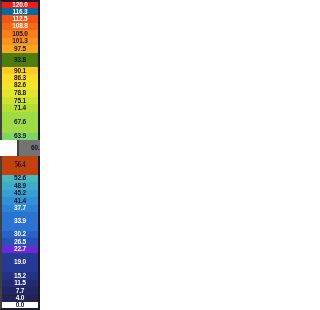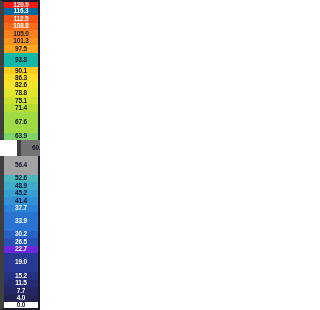--- a/index.html
+++ b/index.html
@@ -20,21 +20,21 @@
     height: 310px;
     box-sizing: border-box;
     display: flex;
     flex-direction: column;
     background: #ffffff;
   }
   .band-wrap {
     position: relative;
     width: 40px;
     box-sizing: border-box;
-    border-left: 4px solid #404040;
+    border-left: 2px solid #404040;
     border-right: 2px solid #1a1a2e;
     display: flex;
     align-items: center;
     justify-content: center;
     overflow: hidden;
   }
   .band-wrap.first {
     border-top: 2px solid #1a1a2e;
   }
   .band-wrap.last {
@@ -53,39 +53,39 @@
   .lt { color: #ffffff; }
   .dk { color: #14142b; }
 </style>
 </head>
 <body>
 
 <div id="colorbar">
     <div class="band-wrap first" style="height: 9.39394px; background: rgb(240, 28, 20);">
       <div class="band-label lt" style="color: rgb(255, 255, 255);">120.0</div>
     </div>
-    <div class="band-wrap" style="height: 9.39394px; background: #0369a1;">
+    <div class="band-wrap" style="height: 9.39394px; background: #0369a1; align-items: flex-end;">
       <div class="band-label lt" style="color: rgb(255, 255, 255);">116.3</div>
     </div>
     <div class="band-wrap" style="height: 9.39394px; background: rgb(245, 84, 22);">
       <div class="band-label lt" style="color: rgb(255, 255, 255);">112.5</div>
     </div>
     <div class="band-wrap" style="height: 9.39394px; background: rgb(246, 106, 22);">
       <div class="band-label lt" style="color: rgb(255, 255, 255);">108.8</div>
     </div>
     <div class="band-wrap" style="height: 9.39394px; background: rgb(248, 129, 27);">
       <div class="band-label dk" style="color: rgb(20, 20, 43);">105.0</div>
     </div>
     <div class="band-wrap" style="height: 9.39394px; background: rgb(249, 148, 28);">
       <div class="band-label dk" style="color: rgb(20, 20, 43);">101.3</div>
     </div>
     <div class="band-wrap" style="height: 9.39394px; background: rgb(251, 168, 30);">
       <div class="band-label dk" style="color: rgb(20, 20, 43);">97.5</div>
     </div>
-    <div class="band-wrap" style="height: 18px; background: #14b8a6;">
+    <div class="band-wrap" style="height: 18px; background: #4d7c0f;">
       <div class="band-label dk" style="color: rgb(20, 20, 43);">93.8</div>
     </div>
     <div class="band-wrap" style="height: 9.39394px; background: rgb(253, 205, 34);">
       <div class="band-label dk" style="color: rgb(20, 20, 43);">90.1</div>
     </div>
     <div class="band-wrap" style="height: 9.39394px; background: rgb(253, 221, 38);">
       <div class="band-label dk" style="color: rgb(20, 20, 43);">86.3</div>
     </div>
     <div class="band-wrap" style="height: 9.39394px; background: rgb(242, 229, 43);">
       <div class="band-label dk" style="color: rgb(20, 20, 43);">82.6</div>
@@ -101,21 +101,21 @@
     </div>
     <div class="band-wrap" style="height: 26px; background: rgb(159, 219, 69);">
       <div class="band-label dk" style="color: rgb(20, 20, 43);">67.6</div>
     </div>
     <div class="band-wrap" style="height: 9.39394px; background: rgb(127, 212, 104);">
       <div class="band-label dk" style="color: rgb(20, 20, 43);">63.9</div>
     </div>
     <div class="band-wrap" style="height: 20px; background: #737373; margin-left: 17px;">
       <div class="band-label dk" style="color: rgb(20, 20, 43);">60.1</div>
     </div>
-    <div class="band-wrap" style="height: 24px; background: #a3a3a3;">
+    <div class="band-wrap" style="height: 24px; background: #c2410c; font-family: Liberation Serif, serif;">
       <div class="band-label dk" style="color: rgb(20, 20, 43);">56.4</div>
     </div>
     <div class="band-wrap" style="height: 9.39394px; background: rgb(74, 183, 189);">
       <div class="band-label dk" style="color: rgb(20, 20, 43);">52.6</div>
     </div>
     <div class="band-wrap" style="height: 9.39394px; background: rgb(63, 172, 203);">
       <div class="band-label dk" style="color: rgb(20, 20, 43);">48.9</div>
     </div>
     <div class="band-wrap" style="height: 9.39394px; background: rgb(55, 159, 210);">
       <div class="band-label dk" style="color: rgb(20, 20, 43);">45.2</div>

